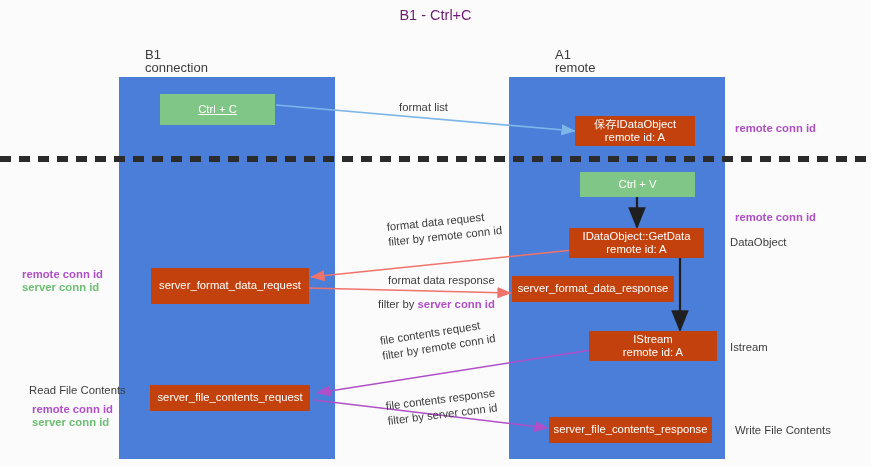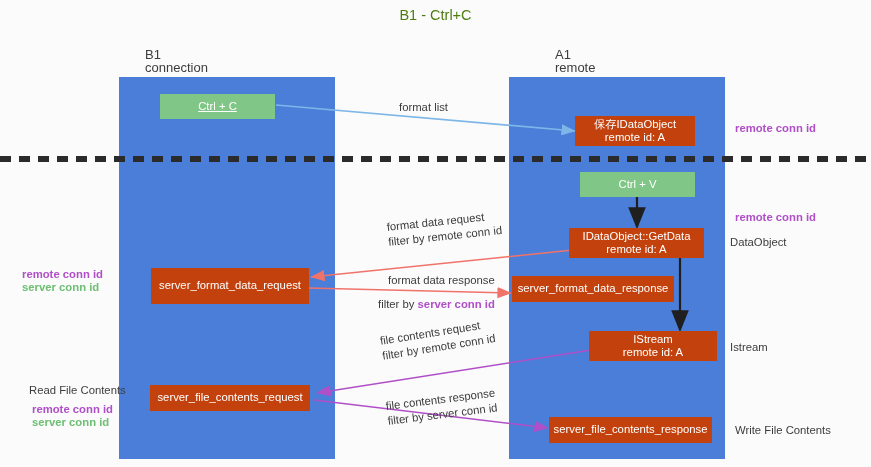--- a/index.html
+++ b/index.html
@@ -9,21 +9,21 @@
     font-family:"Liberation Sans","DejaVu Sans",sans-serif;
     color:#3c3c3c;
     overflow:hidden;
     position:relative;
   }
   #stage{position:absolute;left:0;top:0;width:871px;height:467px;}
 
   
   .title{
     position:absolute;left:0;top:6px;width:871px;
-    text-align:center;font-size:14.5px;line-height:19px;color:#4d7c0f;
+    text-align:center;font-size:14.5px;line-height:19px;color:#701a75;
   }
 
   
   .lane-head{
     position:absolute;text-align:left;font-size:13px;line-height:13px;color:#3c3c3c;
   }
   .lane-head .l1{display:block;}
   .lane-head .l2{display:block;}
 
   
@@ -104,21 +104,21 @@
 
     <path d="M680,258 L680,330" stroke="#1f1f1f" stroke-width="2.2" fill="none" marker-end="url(#ah-black)"></path>
 
     <path d="M591,350 L317,393" stroke="#b04fc8" stroke-width="1.6" fill="none" marker-end="url(#ah-purple)"></path>
 
     <path d="M314,400 L548,428" stroke="#b04fc8" stroke-width="1.6" fill="none" marker-end="url(#ah-purple)"></path>
   </svg>
 
   <div class="divider"></div>
 
-  <div class="box green" style="left:160px;top:94px;width:115px;height:25px;text-decoration:underline;">
+  <div class="box green" style="left:160px;top:94px;width:115px;height:31px;text-decoration:underline;">
     <span>Ctrl + C</span>
   </div>
 
   <div class="box orange" style="left:575px;top:116px;width:120px;height:30px;">
     <span>保存IDataObject</span>
     <span class="sub">remote id: A</span>
   </div>
 
   <div class="box green" style="left:580px;top:172px;width:115px;height:25px;">
     <span>Ctrl + V</span>

